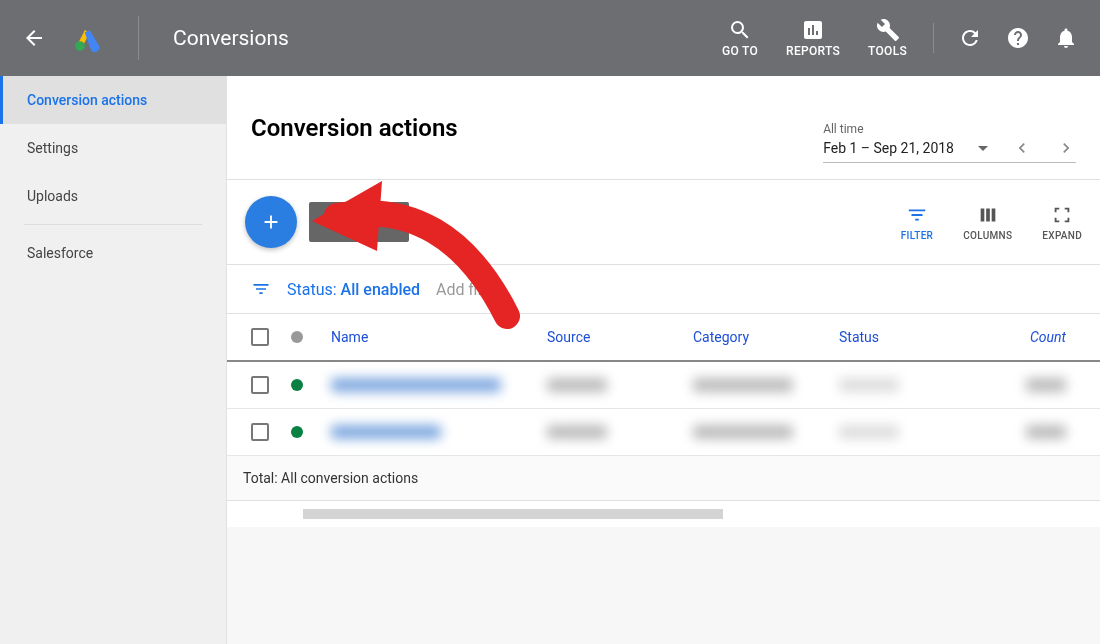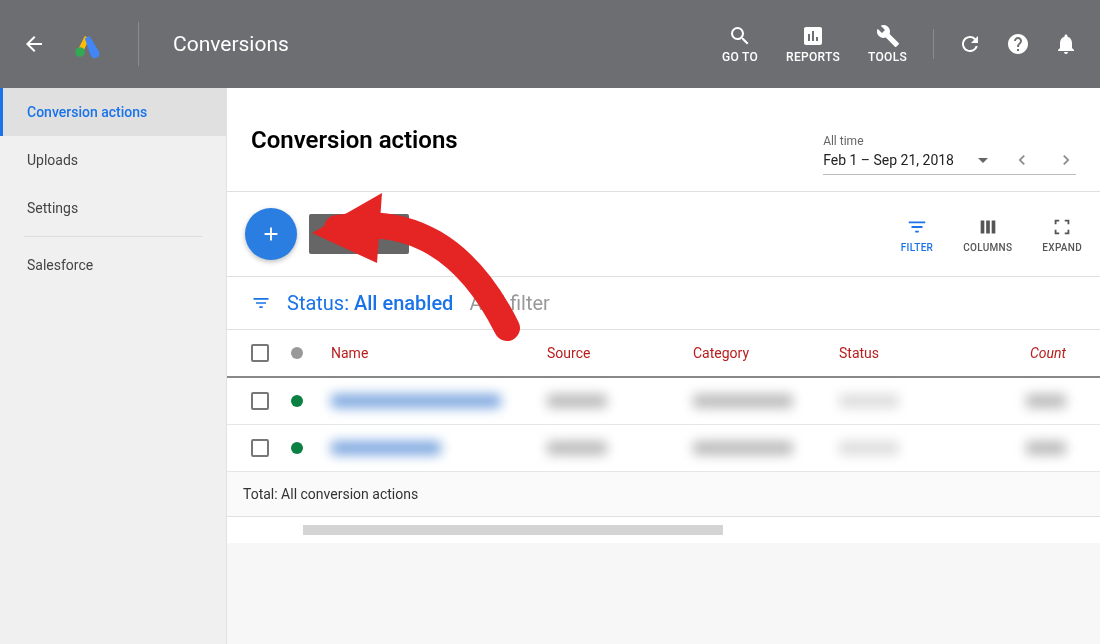--- a/index.html
+++ b/index.html
@@ -1,19 +1,19 @@
 <!DOCTYPE html>
 <html><head>
 <meta charset="utf-8">
 <style>
   * { box-sizing: border-box; margin: 0; padding: 0; }
   body { font-family: Roboto, Arial, sans-serif; background: #fff; width: 1100px; height: 644px; overflow: hidden; }
   
   
-  .header { height: 88px; background: #6d6e71; display: flex; align-items: center; color: #fff; padding: 0 16px; text-align: right; }
+  .header { height: 76px; background: #6d6e71; display: flex; align-items: center; color: #fff; padding: 0 16px; text-align: right; }
   .header-left { display: flex; align-items: center; gap: 20px; }
   .back-btn { width: 36px; height: 36px; display: flex; align-items: center; justify-content: center; cursor: pointer; }
   .logo { width: 32px; height: 32px; }
   .divider-v { width: 1px; height: 44px; background: #8a8b8e; margin: 0 14px; }
   .header-title { font-size: 21px; font-weight: 400; }
   .header-right { margin-left: auto; display: flex; align-items: center; gap: 12px; }
   .header-icon { display: flex; flex-direction: column; align-items: center; gap: 2px; cursor: pointer; padding: 0 8px; }
   .header-icon-svg { width: 24px; height: 24px; fill: #fff; }
   .header-icon-label { font-size: 12px; font-weight: 500; letter-spacing: 0.3px; }
   .header-simple-icon { width: 24px; height: 24px; fill: #fff; cursor: pointer; margin: 0 6px; }
@@ -46,28 +46,28 @@
   .tool-group { margin-left: auto; display: flex; gap: 30px; }
   .tool-btn { display: flex; flex-direction: column; align-items: center; gap: 4px; cursor: pointer; }
   .tool-btn svg { width: 22px; height: 22px; }
   .tool-btn .label { font-size: 10px; font-weight: 500; letter-spacing: 0.3px; }
   .tool-filter svg { fill: #1a73e8; }
   .tool-filter .label { color: #1a73e8; }
   .tool-other svg { fill: #555; }
   .tool-other .label { color: #555; }
   
   
-  .filter-row { background: #fff; display: flex; align-items: center; padding: 14px 24px; gap: 16px; font-size: 20px; border-bottom: 1px solid #e0e0e0; }
+  .filter-row { background: #fff; display: flex; align-items: center; padding: 14px 24px; gap: 16px; font-size: 16px; border-bottom: 1px solid #e0e0e0; }
   .filter-icon { width: 20px; height: 20px; fill: #1a73e8; }
   .filter-status { color: #1a73e8; }
   .filter-add { color: #999; }
   
   
   .table { background: #fff; }
-  .thead { display: flex; align-items: center; padding: 14px 24px; border-bottom: 2px solid #888; font-size: 14px; color: #b91c1c; gap: 16px; }
+  .thead { display: flex; align-items: center; padding: 14px 24px; border-bottom: 2px solid #888; font-size: 14px; color: #1d4ed8; gap: 16px; }
   .trow { display: flex; align-items: center; padding: 14px 24px; border-bottom: 1px solid #e6e6e6; gap: 16px; font-size: 14px; }
   .col-check { width: 24px; }
   .col-dot { width: 24px; }
   .col-name { width: 200px; }
   .col-source { width: 130px; }
   .col-category { width: 130px; }
   .col-status { width: 120px; }
   .col-count { flex: 1; text-align: right; padding-right: 10px; font-style: italic; }
   .checkbox { width: 18px; height: 18px; border: 2px solid #777; border-radius: 2px; cursor: pointer; }
   .dot { width: 12px; height: 12px; border-radius: 50%; }
@@ -130,22 +130,22 @@
       </svg>
     <svg class="header-simple-icon" viewBox="0 0 24 24">
         <path d="M12 22c1.1 0 2-.9 2-2h-4c0 1.1.9 2 2 2zm6-6v-5c0-3.07-1.63-5.64-4.5-6.32V4c0-.83-.67-1.5-1.5-1.5s-1.5.67-1.5 1.5v.68C7.64 5.36 6 7.92 6 11v5l-2 2v1h16v-1l-2-2z"></path>
       </svg>
   </div>
 </div>
 
 <div class="layout">
   <div class="sidebar">
     <div class="sidebar-item active"><span>Conversion actions</span></div>
+    <div class="sidebar-item"><span>Settings</span></div>
     <div class="sidebar-item"><span>Uploads</span></div>
-    <div class="sidebar-item"><span>Settings</span></div>
     <div class="sidebar-divider"></div>
     <div class="sidebar-item"><span>Salesforce</span></div>
   </div>
 
   <div class="main">
 
     <div class="topbar">
       <div class="page-title">Conversion actions</div>
       <div class="date-picker">
         <span class="date-label">All time</span>

